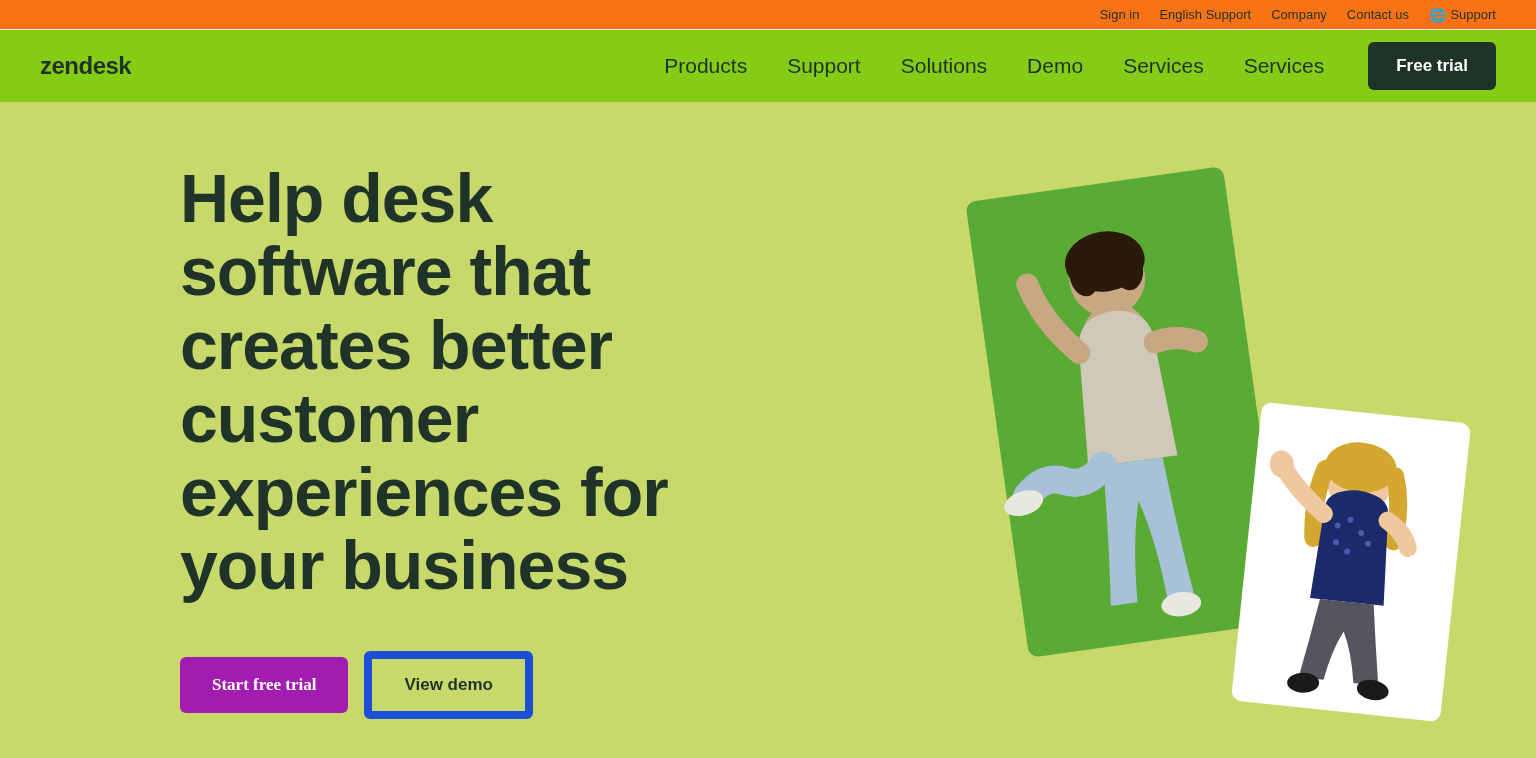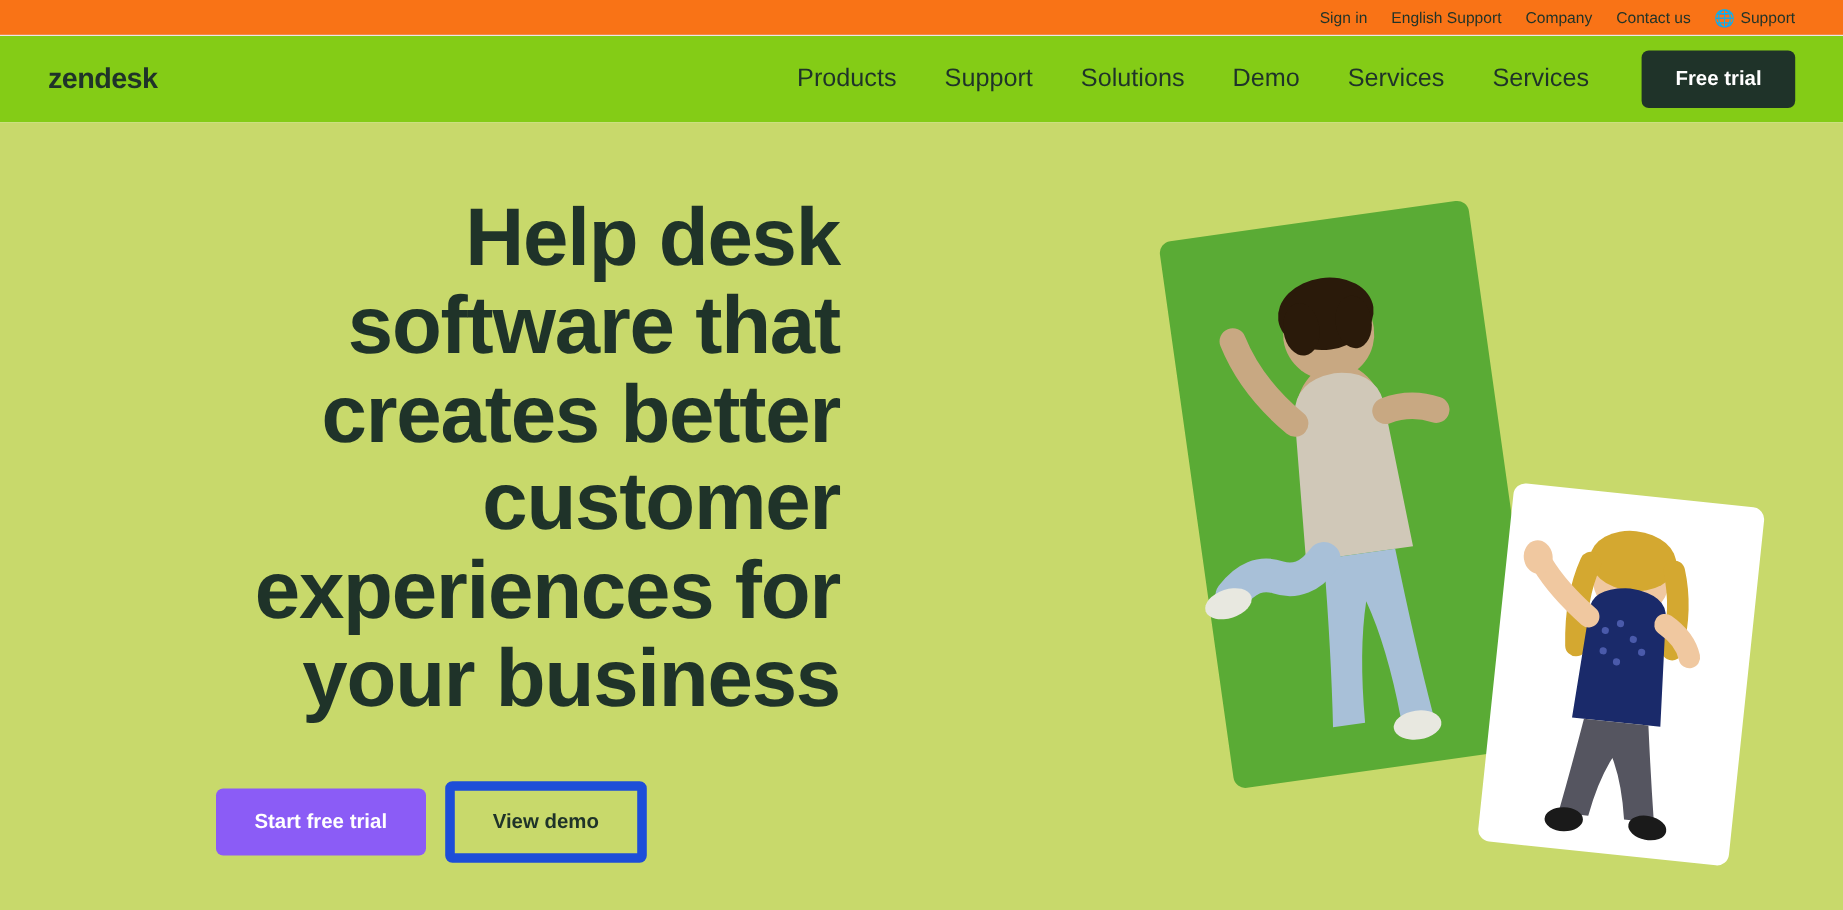--- a/index.html
+++ b/index.html
@@ -93,37 +93,37 @@
       position: relative;
       z-index: 2;
     }
     .hero-headline {
       font-size: 68px;
       font-weight: 800;
       color: #1f3329;
       line-height: 1.08;
       margin-bottom: 48px;
       letter-spacing: -1px;
-      text-align: right;
     }
     .hero-buttons {
       display: flex;
       gap: 16px;
       align-items: center;
     }
     .btn-start-trial {
-      background: #8b5cf6;
+      background: #a21caf;
       color: #fff;
       border: none;
       border-radius: 6px;
       padding: 18px 32px;
       font-size: 17px;
       font-weight: 600;
       cursor: pointer;
       white-space: nowrap;
+      font-family: Liberation Serif, serif;
     }
     .btn-view-demo {
       background: transparent;
       color: #1f3329;
       border: 8px solid #1d4ed8;
       border-radius: 6px;
       padding: 16px 32px;
       font-size: 17px;
       font-weight: 600;
       cursor: pointer;

